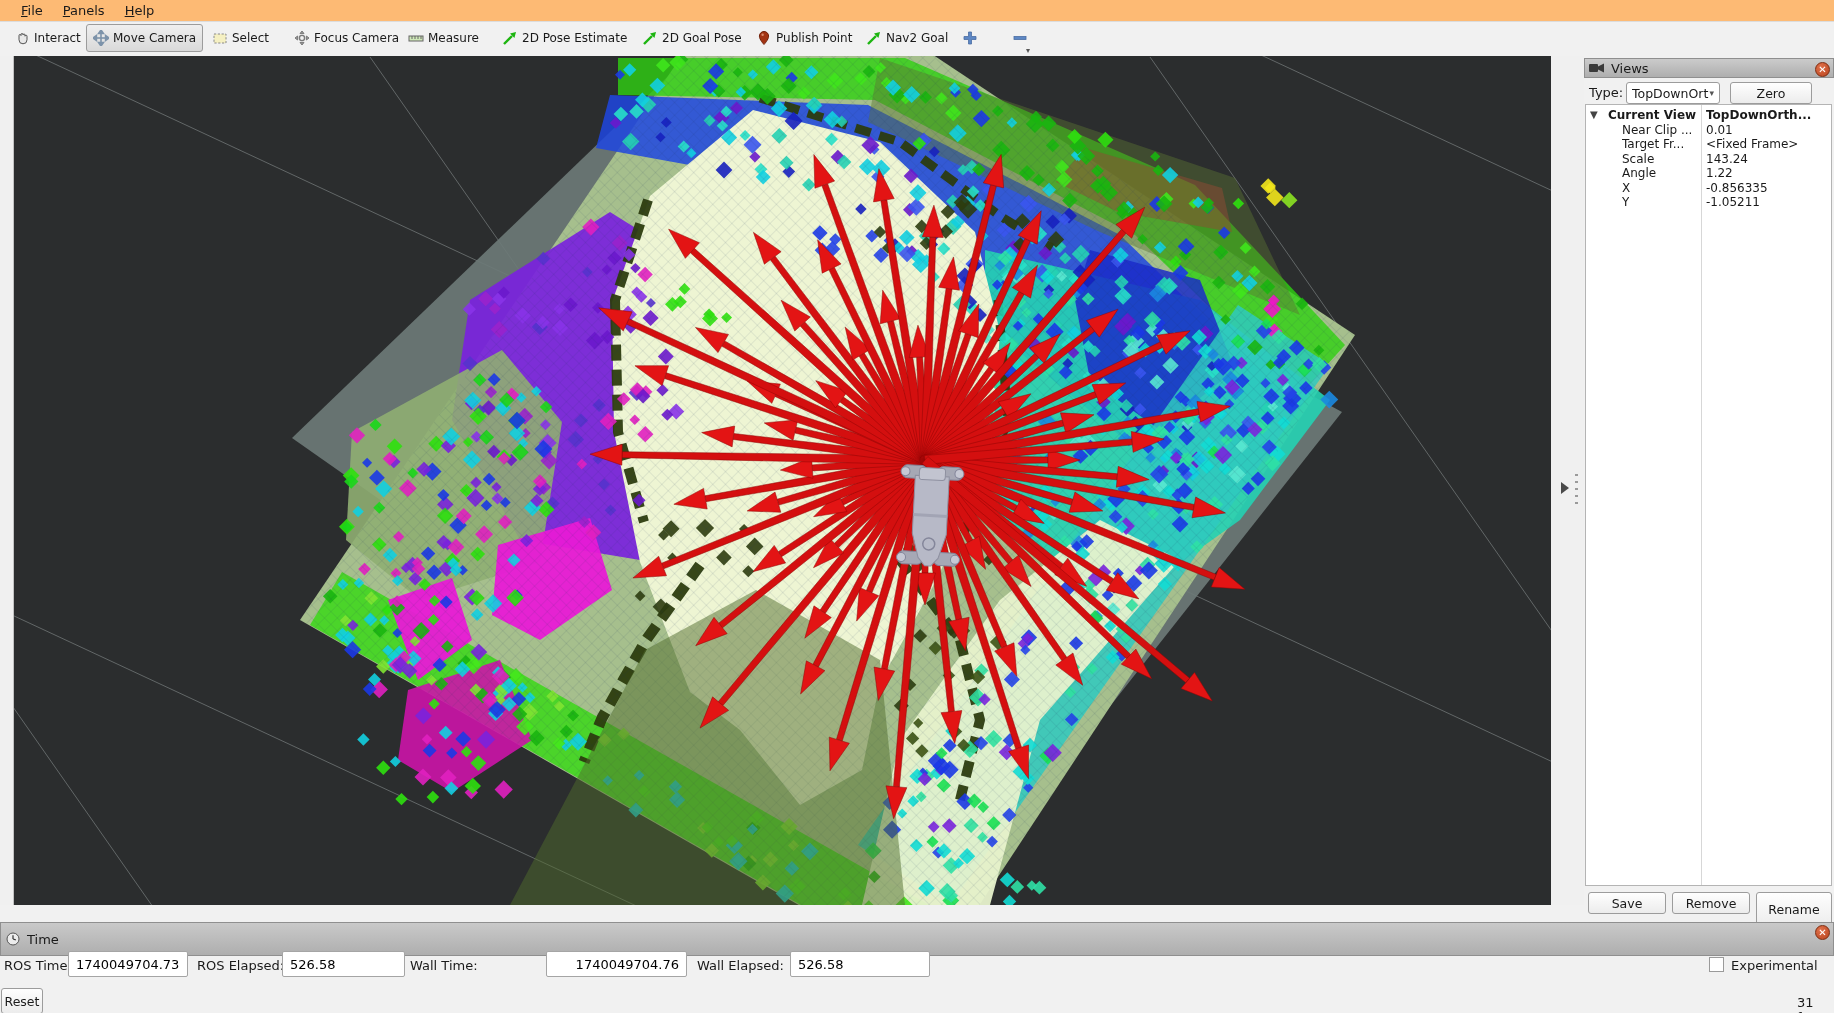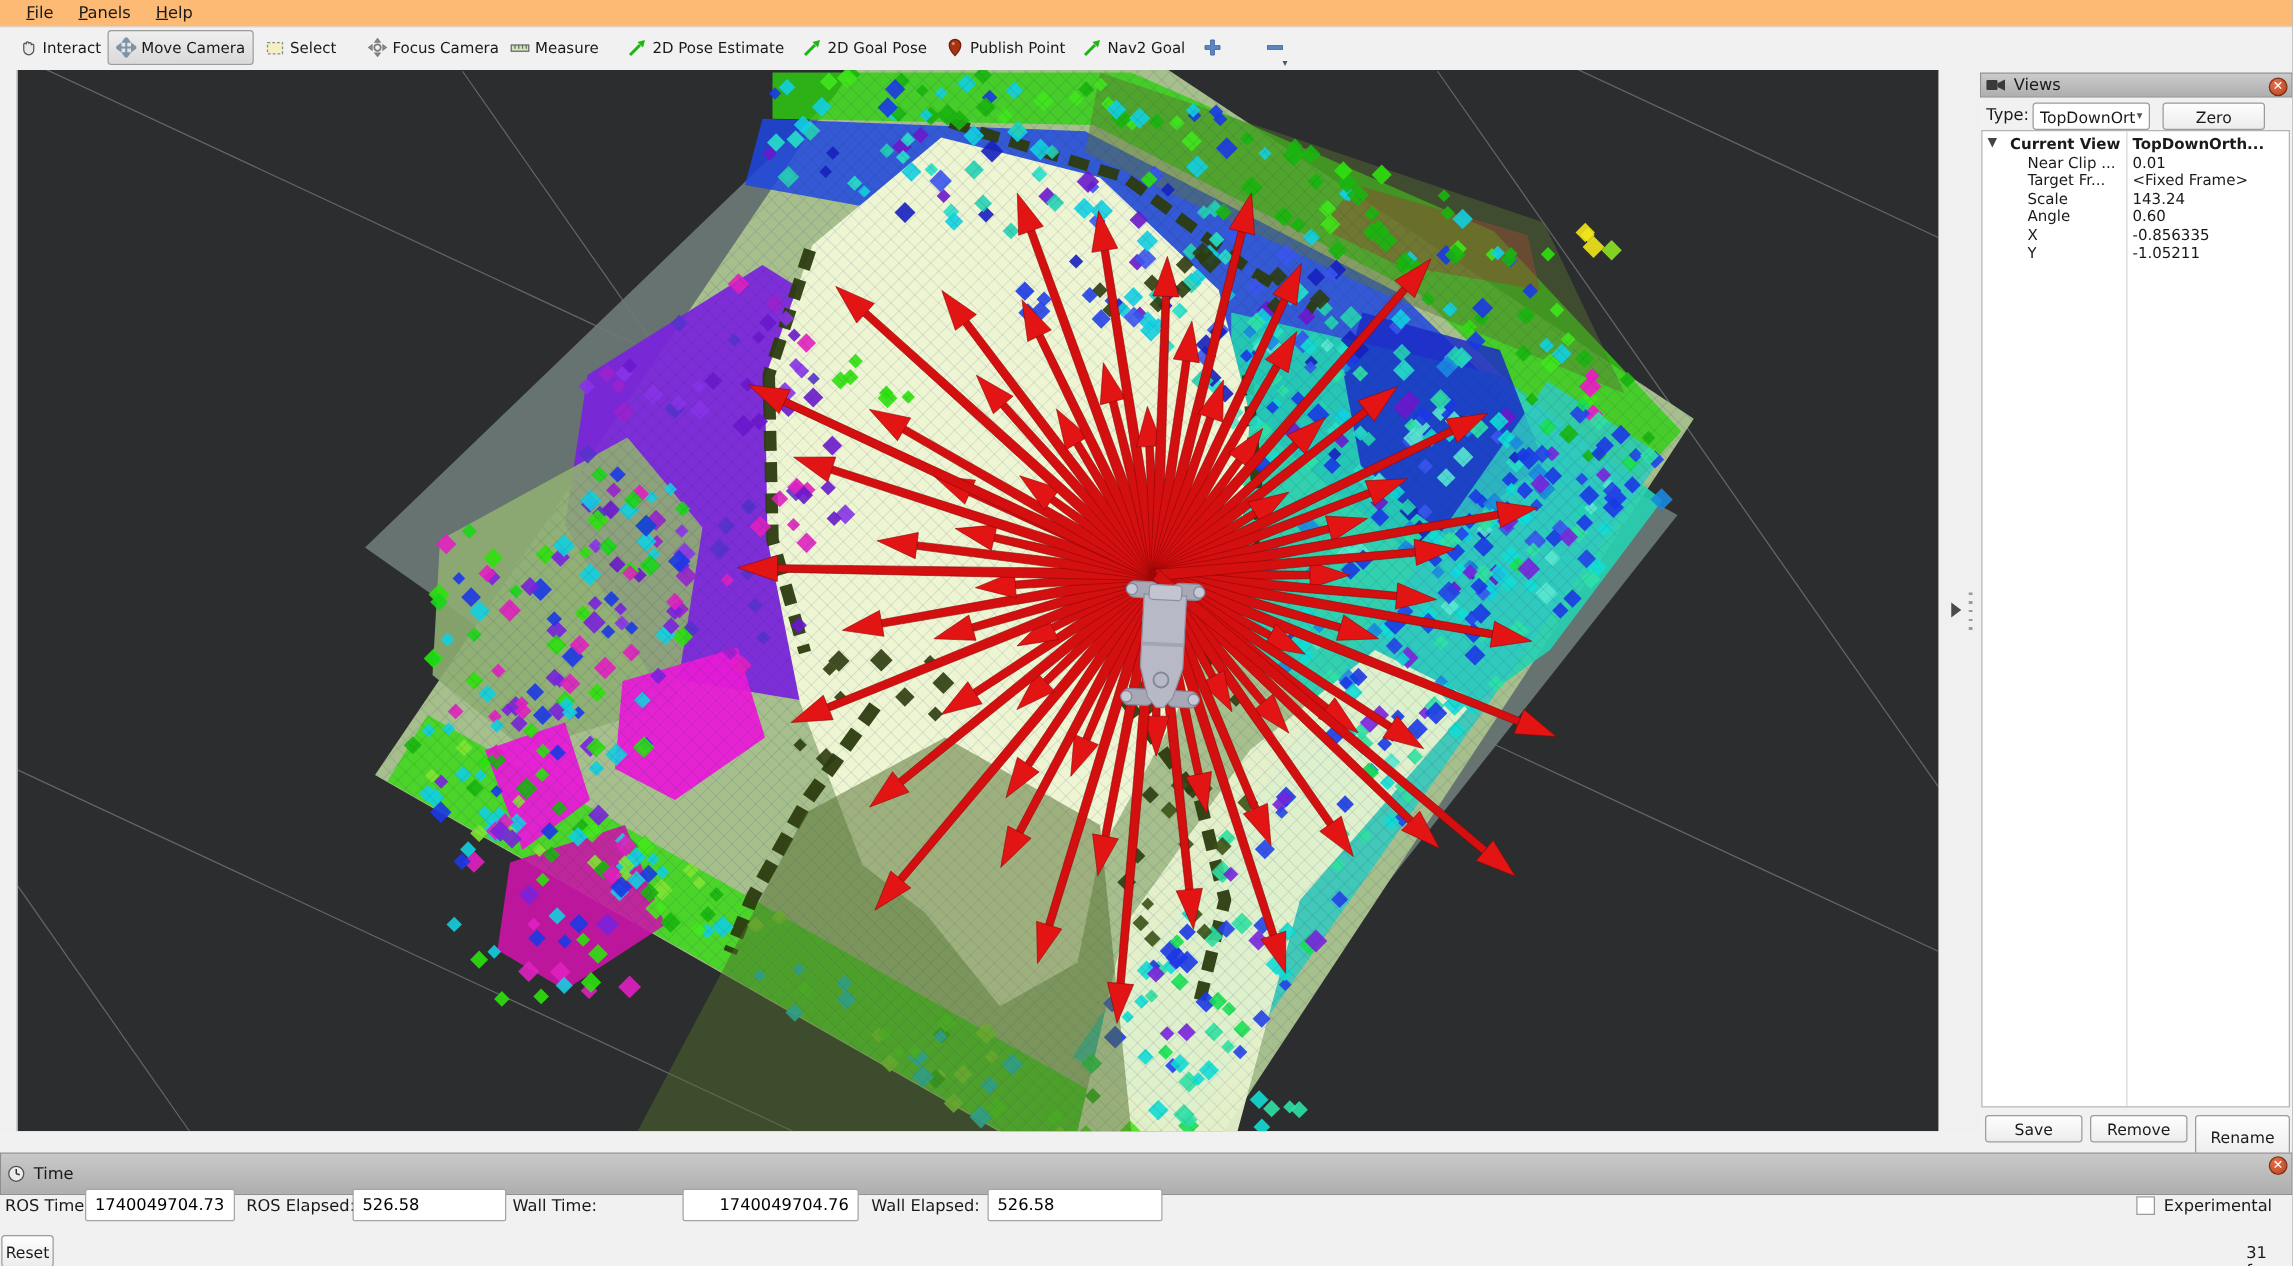--- a/index.html
+++ b/index.html
@@ -1310,21 +1310,21 @@
       <div class="tree-row" style="top:32px">
         <span class="tree-name">Target Fr...</span>
         <span class="tree-val">&lt;Fixed Frame&gt;</span>
       </div>
       <div class="tree-row" style="top:46.5px">
         <span class="tree-name">Scale</span>
         <span class="tree-val">143.24</span>
       </div>
       <div class="tree-row" style="top:61px">
         <span class="tree-name">Angle</span>
-        <span class="tree-val">0.60</span>
+        <span class="tree-val">1.22</span>
       </div>
       <div class="tree-row" style="top:75.5px">
         <span class="tree-name">X</span>
         <span class="tree-val">-0.856335</span>
       </div>
       <div class="tree-row" style="top:90px">
         <span class="tree-name">Y</span>
         <span class="tree-val">-1.05211</span>
       </div>
     </div>

